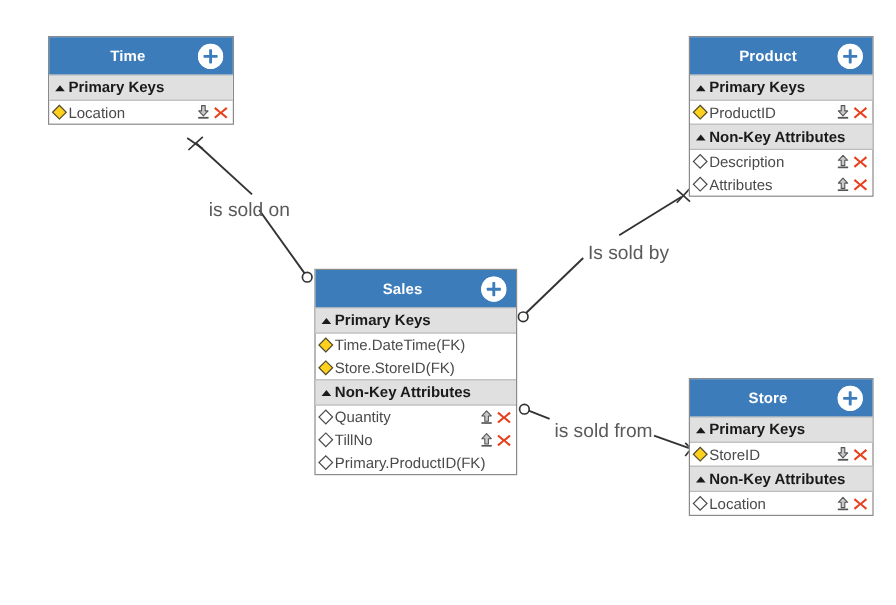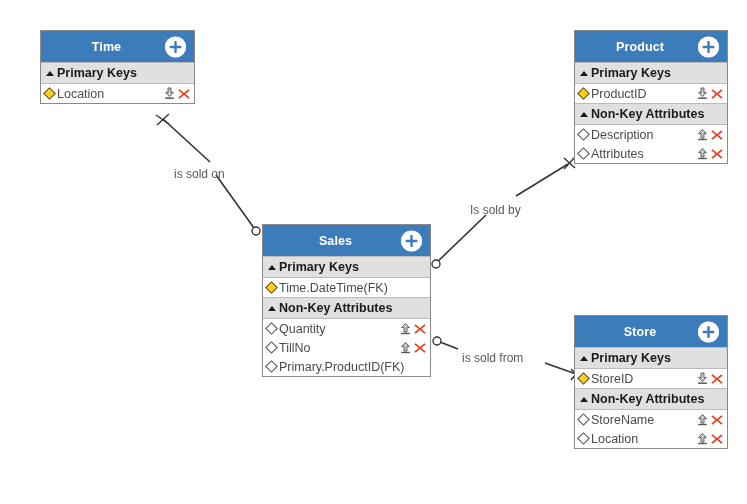--- a/index.html
+++ b/index.html
@@ -117,21 +117,21 @@
     margin-right: 3px;
     box-sizing: border-box;
   }
   .diamond.pk { background: #ffd11a; border: 1px solid #4a4a4a; }
   .diamond.nk { background: #ffffff; border: 1px solid #4a4a4a; }
 
   
   .rel-label {
     position: absolute;
     color: #5a5a5a;
-    font-size: 12px;
+    font-size: 16px;
     white-space: nowrap;
     background: transparent;
   }
 </style>
 </head>
 <body>
 
 <div id="canvas">
 
   <svg id="links" viewBox="0 0 747 504" width="747" height="504">
@@ -163,21 +163,21 @@
 
     <circle cx="437" cy="341" r="4" stroke="#333333" stroke-width="1.4" fill="#ffffff"></circle>
 
     <g stroke="#333333" stroke-width="1.4" fill="none">
       <line x1="571" y1="369" x2="581" y2="379"></line>
       <line x1="581" y1="368" x2="571" y2="380"></line>
     </g>
   </svg>
 
   <div class="rel-label" style="left:174px; top:167px;">is sold on</div>
-  <div class="rel-label" style="left:470px; top:203px;">Is sold by</div>
+  <div class="rel-label" style="left:490px; top:203px;">Is sold by</div>
   <div class="rel-label" style="left:462px; top:351px;">is sold from</div>
 
   <div id="entity-layer">
       <div class="entity" style="left: 40px; top: 30px; width: 155px;">
         <div class="ent-header">
           <span class="ent-title">Time</span>
           <div class="add-btn">
             <svg width="21" height="21" viewBox="0 0 21 21">
               <circle cx="10.5" cy="10.5" r="10.5" fill="#ffffff"></circle>
               <rect x="9.3" y="4.6" width="2.4" height="11.8" rx="0.6" fill="#3c7cba"></rect>
@@ -291,20 +291,25 @@
         </div>
         <div class="section-header">
           <span class="caret"></span>
           <span class="sec-label">Primary Keys</span>
         </div>
         <div class="attr-row">
           <span class="diamond pk"></span>
           <span class="attr-name">Time.DateTime(FK)</span>
           <span class="attr-icons"></span>
         </div>
+        <div class="attr-row">
+          <span class="diamond pk"></span>
+          <span class="attr-name">Store.StoreID(FK)</span>
+          <span class="attr-icons"></span>
+        </div>
         <div class="section-header">
           <span class="caret"></span>
           <span class="sec-label">Non-Key Attributes</span>
         </div>
         <div class="attr-row">
           <span class="diamond nk"></span>
           <span class="attr-name">Quantity</span>
           <span class="attr-icons">
             <span style="display: inline-flex;">
               <svg width="13" height="13" viewBox="0 0 13 13">
@@ -373,37 +378,20 @@
               </svg>
             </span>
           </span>
         </div>
         <div class="section-header">
           <span class="caret"></span>
           <span class="sec-label">Non-Key Attributes</span>
         </div>
         <div class="attr-row">
           <span class="diamond nk"></span>
-          <span class="attr-name">StoreName</span>
-          <span class="attr-icons">
-            <span style="display: inline-flex;">
-              <svg width="13" height="13" viewBox="0 0 13 13">
-                <path d="M6.5 1.4 L10.4 5.6 H8 V10 H5 V5.6 H2.6 Z" fill="#c9c9c9" stroke="#555" stroke-width="0.9" stroke-linejoin="round"></path>
-                <rect x="2.2" y="10.8" width="8.6" height="1.4" fill="#555"></rect>
-              </svg>
-            </span>
-            <span style="display: inline-flex;">
-              <svg width="12" height="12" viewBox="0 0 12 12">
-                <path d="M1.6 1.2 L6 5.1 L10.4 1.2 L11.6 2.6 L7.4 6 L11.6 9.4 L10.4 10.8 L6 6.9 L1.6 10.8 L0.4 9.4 L4.6 6 L0.4 2.6 Z" fill="#e8401c"></path>
-              </svg>
-            </span>
-          </span>
-        </div>
-        <div class="attr-row">
-          <span class="diamond nk"></span>
           <span class="attr-name">Location</span>
           <span class="attr-icons">
             <span style="display: inline-flex;">
               <svg width="13" height="13" viewBox="0 0 13 13">
                 <path d="M6.5 1.4 L10.4 5.6 H8 V10 H5 V5.6 H2.6 Z" fill="#c9c9c9" stroke="#555" stroke-width="0.9" stroke-linejoin="round"></path>
                 <rect x="2.2" y="10.8" width="8.6" height="1.4" fill="#555"></rect>
               </svg>
             </span>
             <span style="display: inline-flex;">
               <svg width="12" height="12" viewBox="0 0 12 12">

